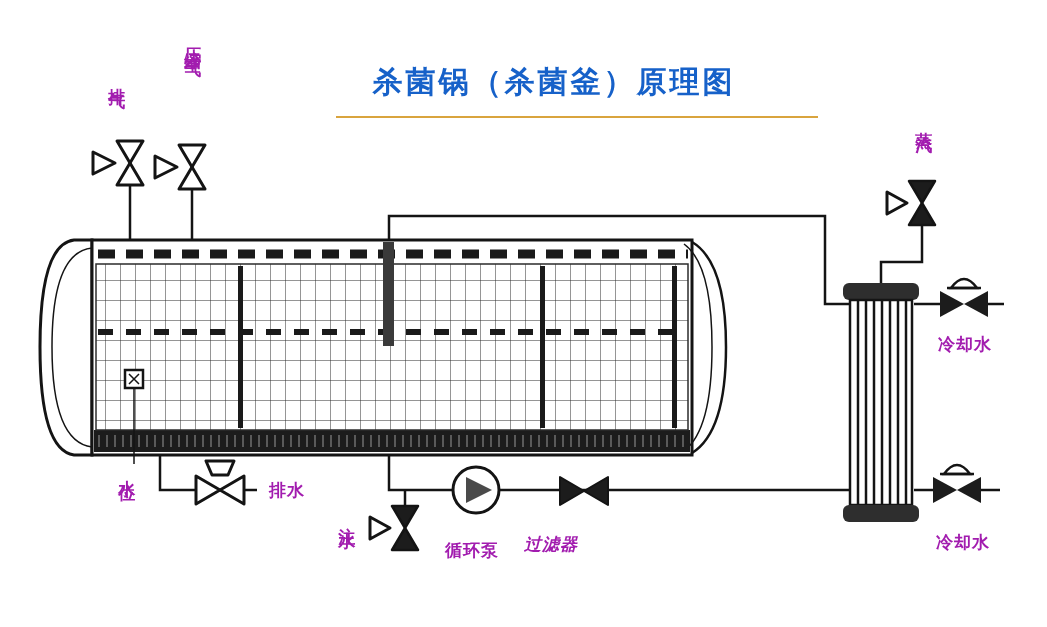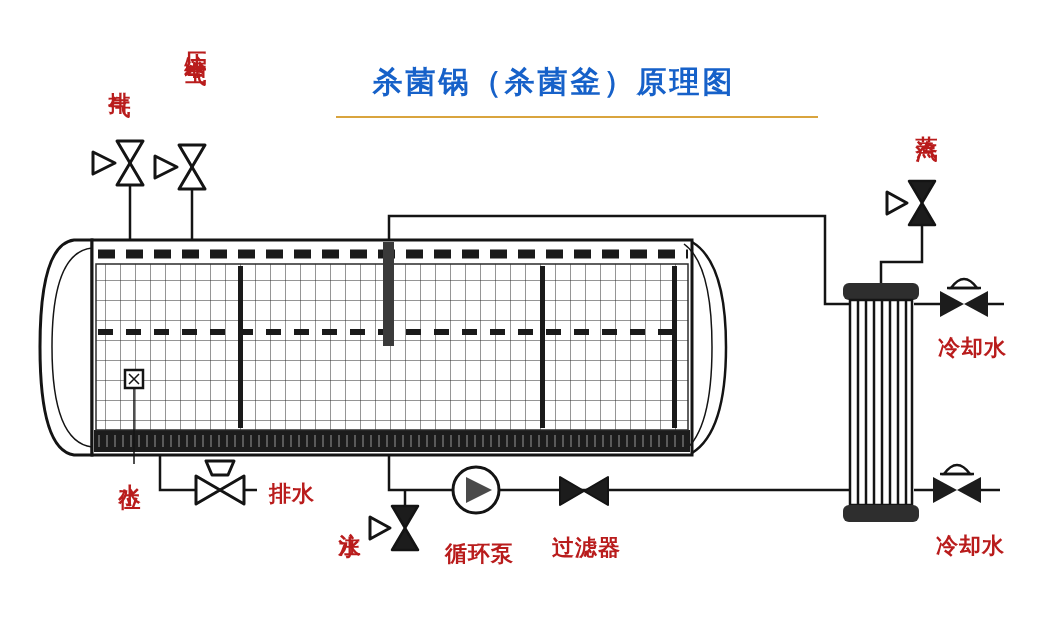--- a/index.html
+++ b/index.html
@@ -3,21 +3,21 @@
 <meta charset="utf-8">
 <style>
   * { margin:0; padding:0; box-sizing:border-box; }
   html,body { background:#ffffff; }
   .stage {
     position:relative; width:1047px; height:624px; background:#ffffff;
     overflow:hidden; font-family:"Liberation Sans","DejaVu Sans",sans-serif;
   }
   .stage > svg { position:absolute; left:0; top:0; }
   .label {
-    position:absolute; font-size:22px; font-weight:600; color:#b91c1c;
+    position:absolute; font-size:17px; font-weight:600; color:#a21caf;
     letter-spacing:1px; white-space:nowrap; line-height:1.25;
   }
   .vlabel { writing-mode:vertical-rl; text-orientation:upright; letter-spacing:4px; }
   .title {
     position:absolute; left:254px; top:62px; width:600px; text-align:center;
     font-size:30px; font-weight:bold; color:#1661c9; letter-spacing:3px;
   }
   .title-underline {
     position:absolute; left:336px; top:116px; width:482px; height:2px;
     background:#d9a43e;
@@ -151,15 +151,15 @@
 
   <div class="label vlabel" style="left:106px; top:74px;">排气</div>
   <div class="label vlabel" style="left:182px; top:34px;">压缩空气</div>
   <div class="label vlabel" style="left:913px; top:118px;">蒸汽</div>
   <div class="label" style="left:938px; top:334px;">冷却水</div>
   <div class="label" style="left:936px; top:532px;">冷却水</div>
   <div class="label vlabel" style="left:116px; top:466px;">水位</div>
   <div class="label" style="left:269px; top:480px;">排水</div>
   <div class="label vlabel" style="left:336px; top:514px;">注水</div>
   <div class="label" style="left:445px; top:540px;">循环泵</div>
-  <div class="label" style="left:552px; top:534px;">过滤器</div>
+  <div class="label" style="left:524px; top:534px;font-style:italic;">过滤器</div>
 
 </div>
 
 </body></html>

